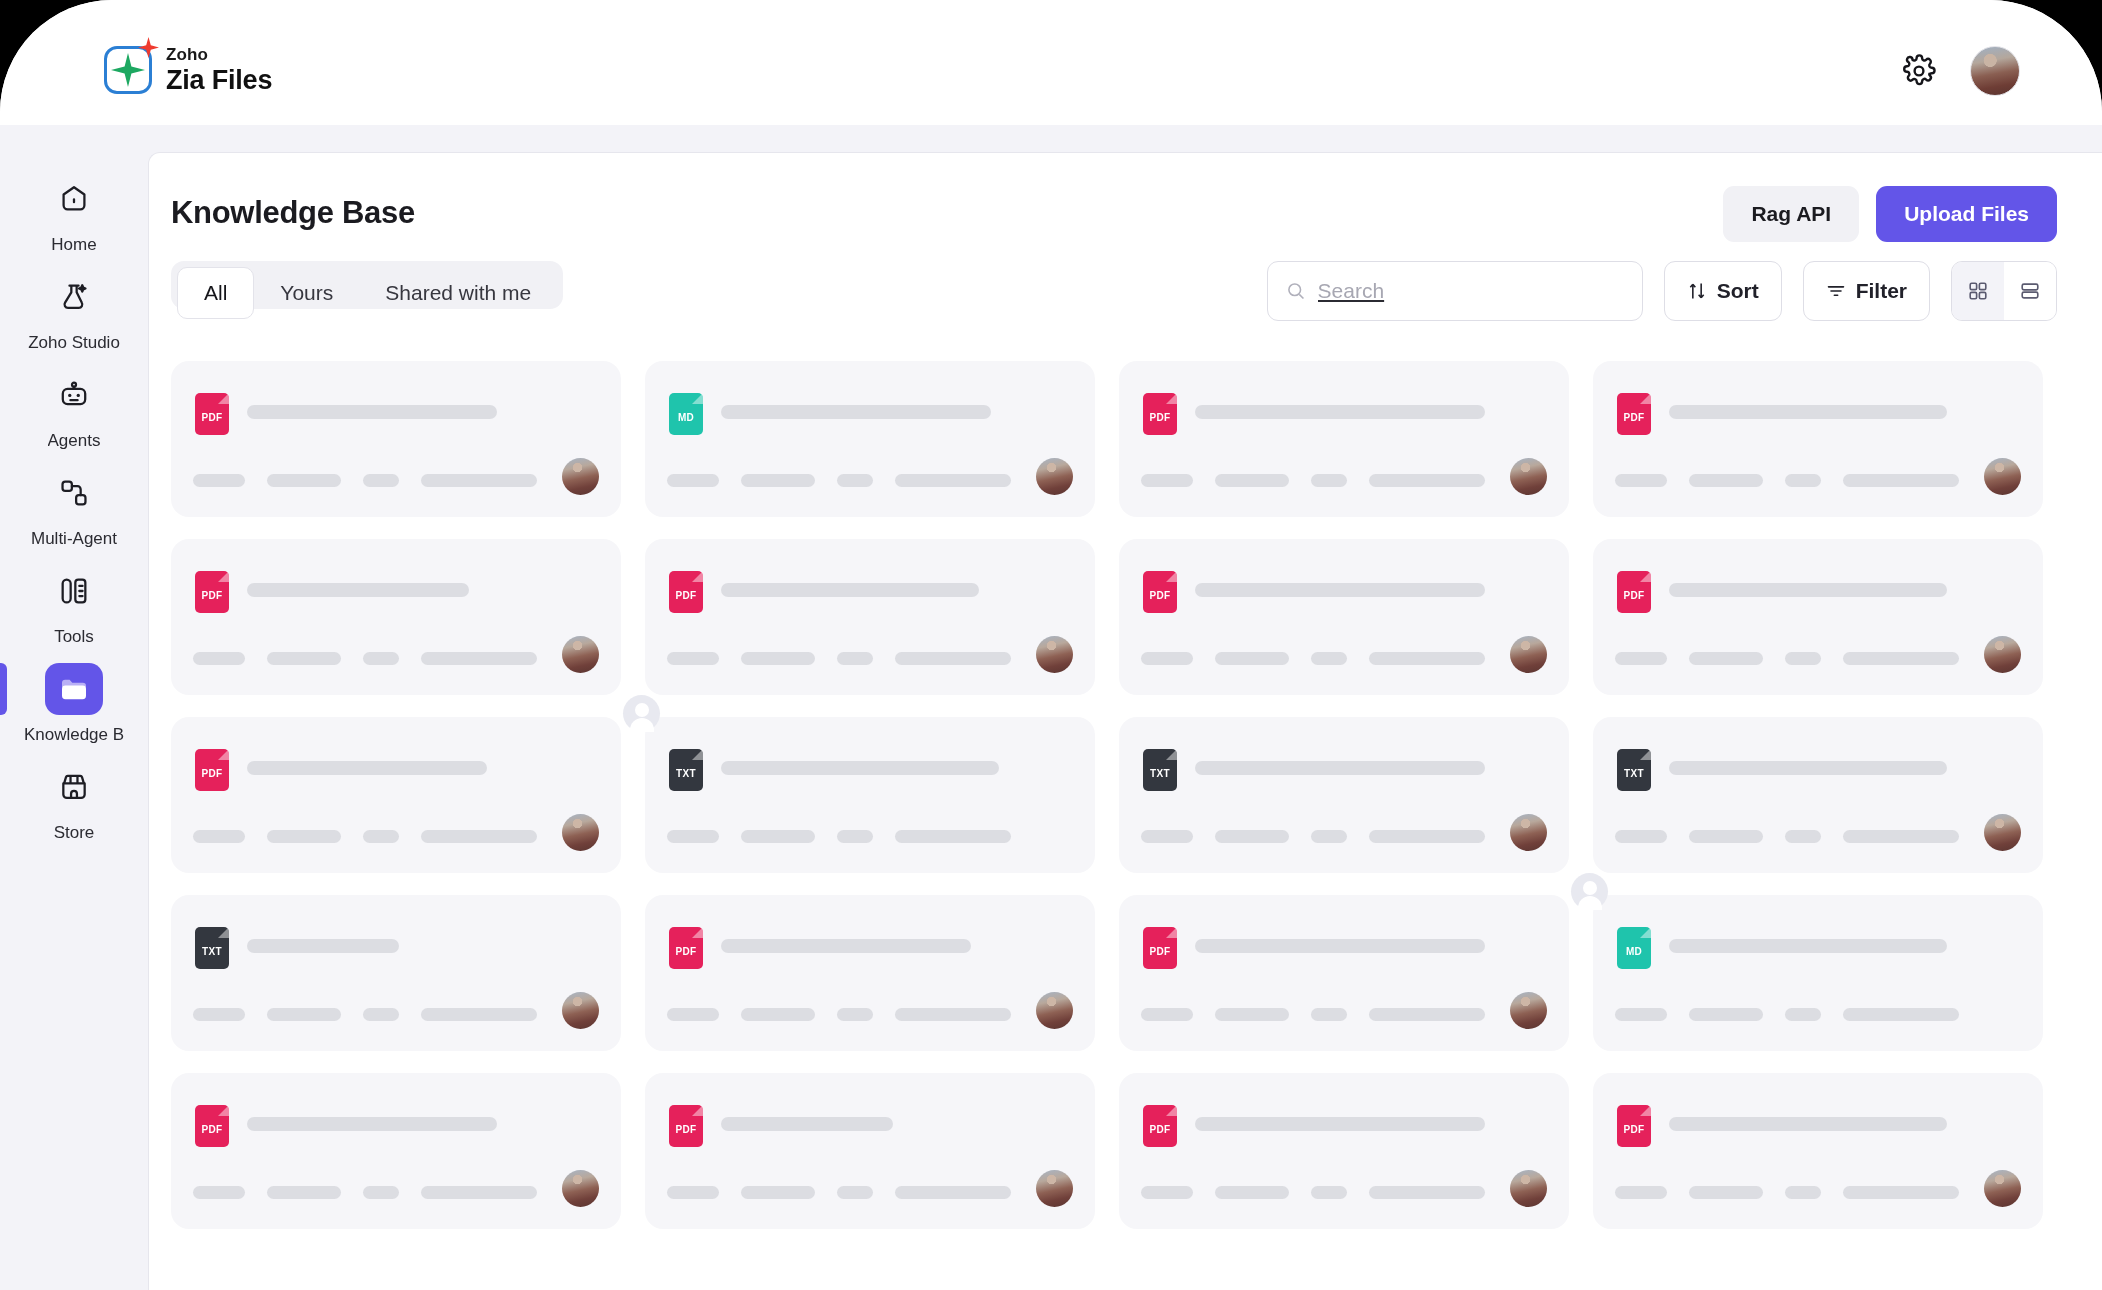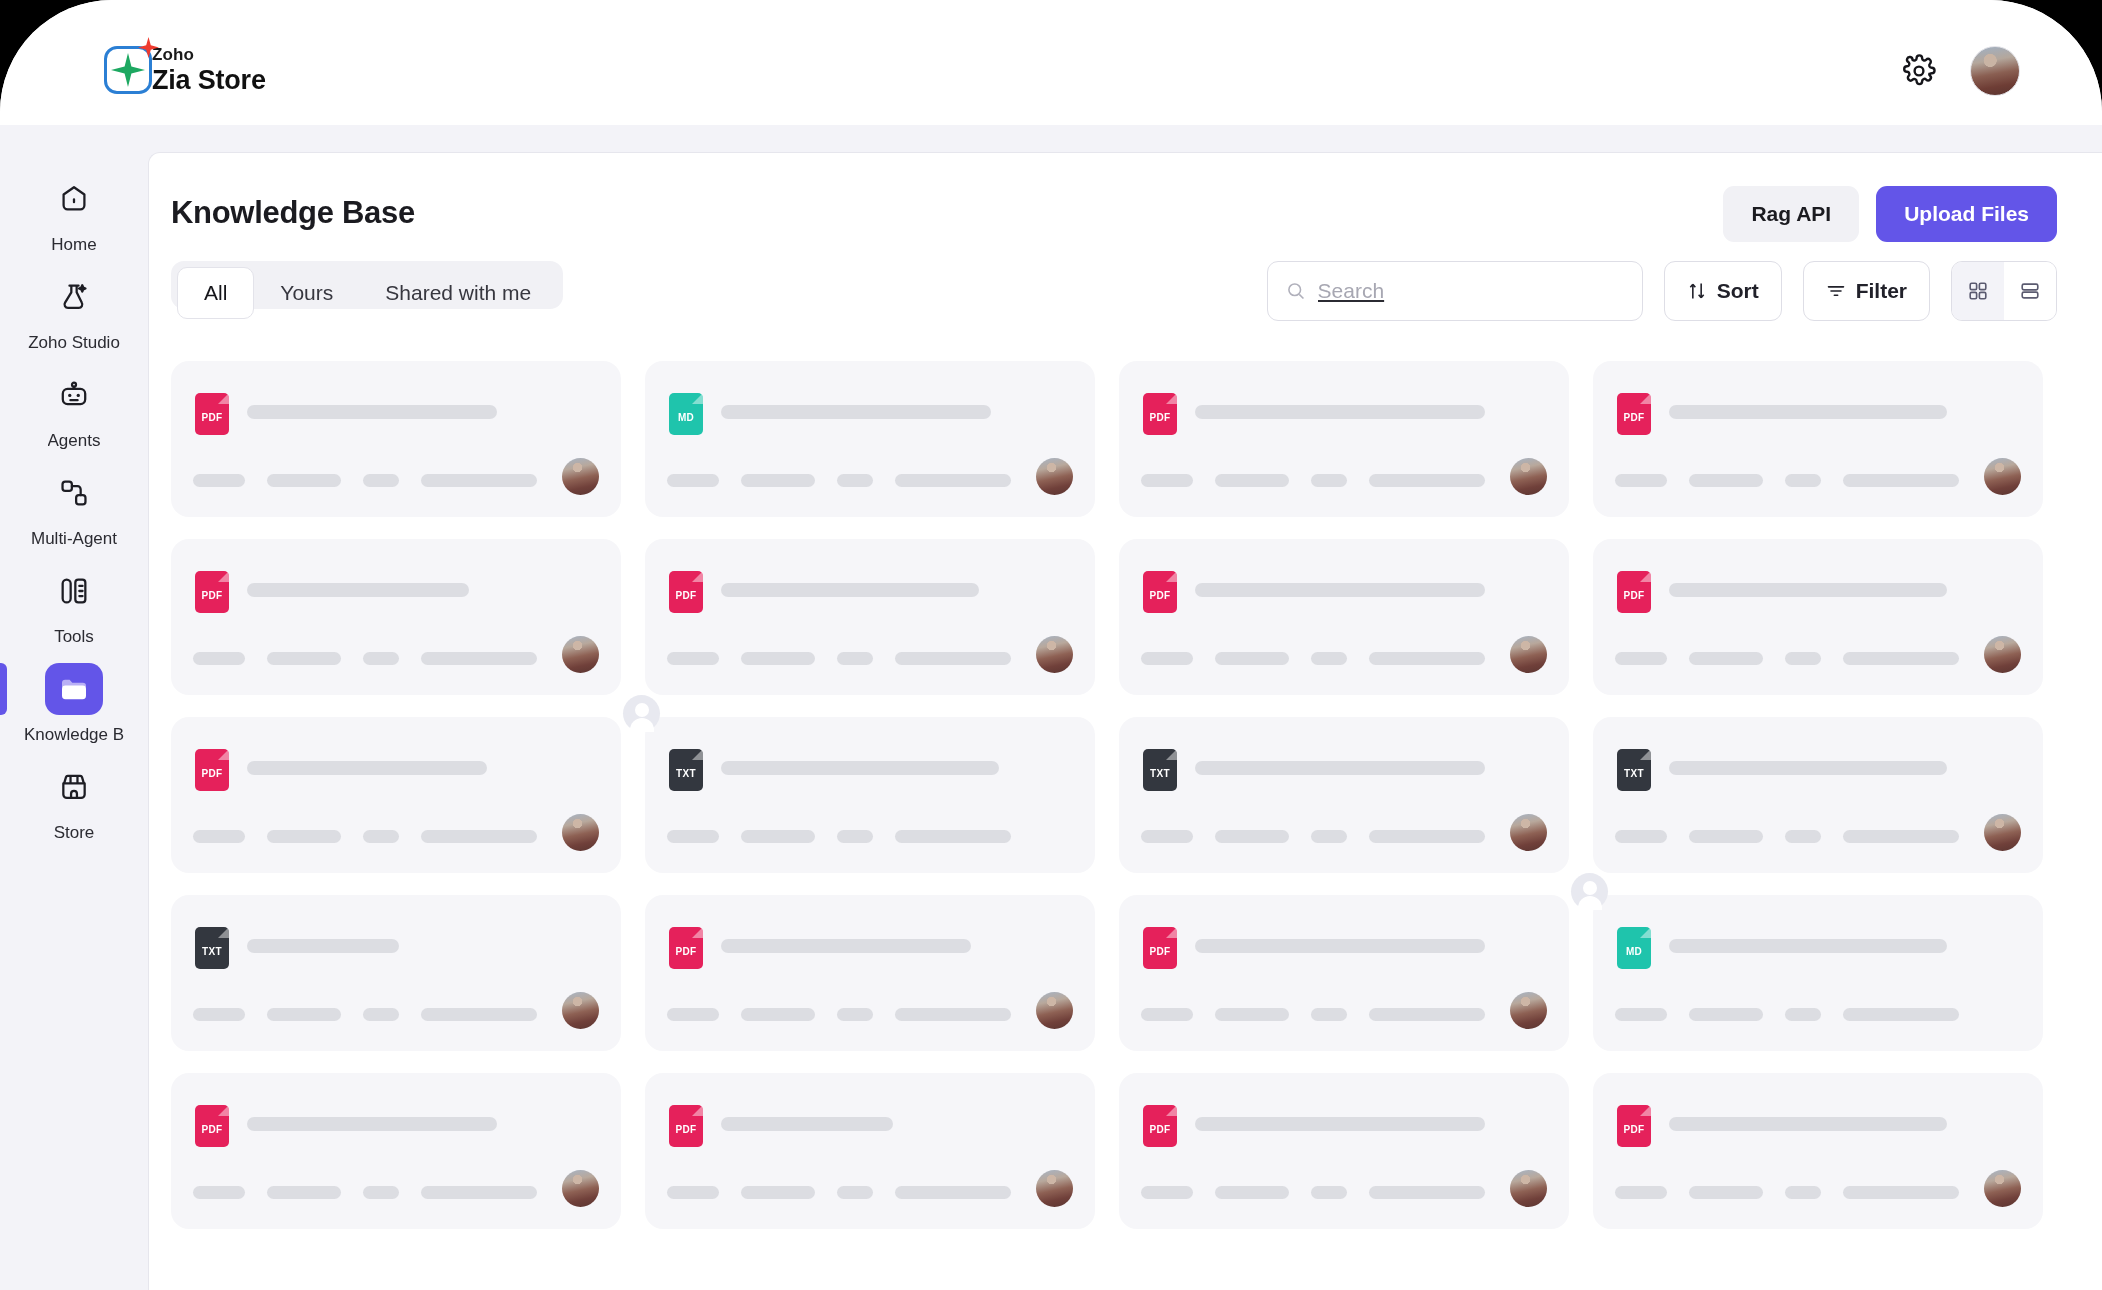--- a/index.html
+++ b/index.html
@@ -20,21 +20,21 @@
     overflow: hidden;
   }
 
   
   #topbar {
     position: absolute; left: 0; top: 0;
     width: 2102px; height: 125px;
     background: #ffffff;
     display: flex; align-items: center;
   }
-  #brand { position: absolute; left: 104px; top: 46px; display: flex; align-items: center; }
+  #brand { position: absolute; left: 104px; top: 46px; display: flex; align-items: center; gap: 14px; }
   #brand-mark {
     width: 48px; height: 48px; border: 3px solid #2b7fd4; border-radius: 13px;
     position: relative; flex: none;
   }
   #brand-mark .star-green {
     position: absolute; left: 50%; top: 50%; width: 34px; height: 34px;
     transform: translate(-50%,-50%);
     background: #1da861;
     clip-path: polygon(50% 0%, 60% 40%, 100% 50%, 60% 60%, 50% 100%, 40% 60%, 0% 50%, 40% 40%);
   }
@@ -221,21 +221,21 @@
 <div id="app-window">
 
   <div id="topbar">
     <div id="brand">
       <div id="brand-mark">
         <span class="star-green"></span>
         <span class="star-red"></span>
       </div>
       <div id="brand-text">
         <span id="brand-sub">Zoho</span>
-        <span id="brand-title">Zia Store</span>
+        <span id="brand-title">Zia Files</span>
       </div>
     </div>
 
     <div id="topbar-right">
       <svg class="gear" viewBox="0 0 24 24" fill="none" stroke="#15151a" stroke-width="1.7">
         <circle cx="12" cy="12" r="3.1"></circle>
         <path d="M19.4 13.5a1.6 1.6 0 0 0 .33 1.76l.06.06a1.94 1.94 0 1 1-2.75 2.75l-.06-.06a1.6 1.6 0 0 0-1.76-.33 1.6 1.6 0 0 0-1 1.47v.17a1.94 1.94 0 1 1-3.88 0v-.09a1.6 1.6 0 0 0-1.05-1.47 1.6 1.6 0 0 0-1.76.33l-.06.06a1.94 1.94 0 1 1-2.75-2.75l.06-.06a1.6 1.6 0 0 0 .33-1.76 1.6 1.6 0 0 0-1.47-1H3.5a1.94 1.94 0 1 1 0-3.88h.09a1.6 1.6 0 0 0 1.47-1.05 1.6 1.6 0 0 0-.33-1.76l-.06-.06A1.94 1.94 0 1 1 7.42 4.1l.06.06a1.6 1.6 0 0 0 1.76.33h.08a1.6 1.6 0 0 0 1-1.47V2.9a1.94 1.94 0 1 1 3.88 0v.09a1.6 1.6 0 0 0 1 1.47 1.6 1.6 0 0 0 1.76-.33l.06-.06a1.94 1.94 0 1 1 2.75 2.75l-.06.06a1.6 1.6 0 0 0-.33 1.76v.08a1.6 1.6 0 0 0 1.47 1h.17a1.94 1.94 0 1 1 0 3.88h-.09a1.6 1.6 0 0 0-1.47 1z"></path>
       </svg>
       <div id="user-avatar"></div>
     </div>

